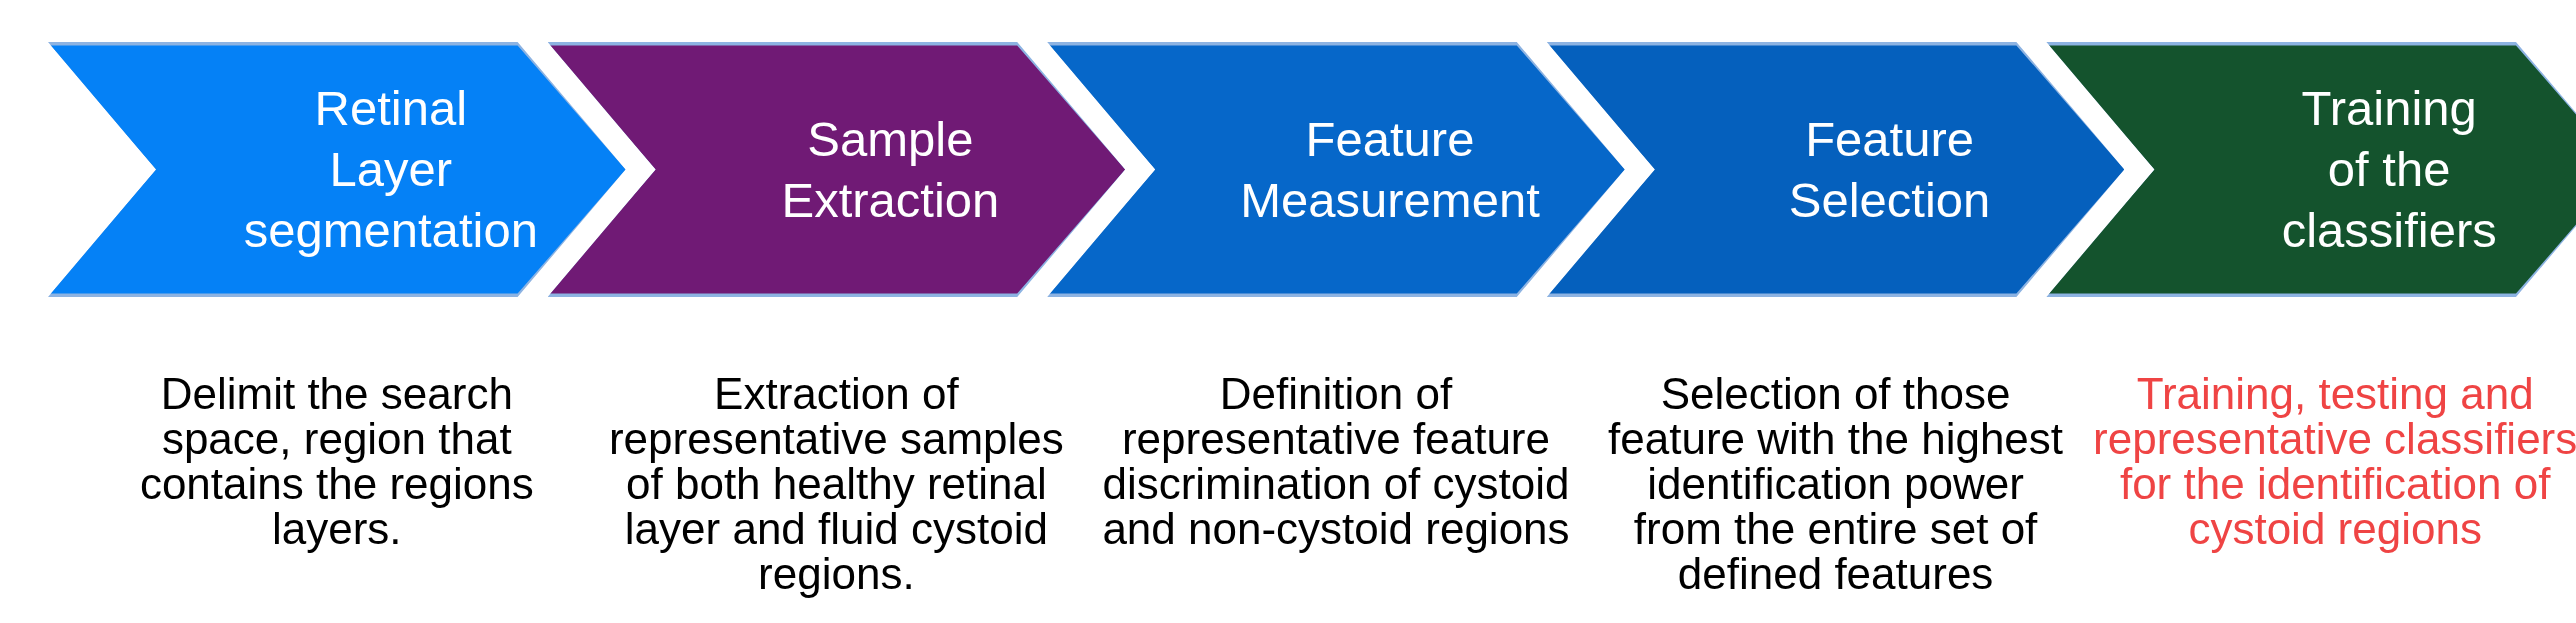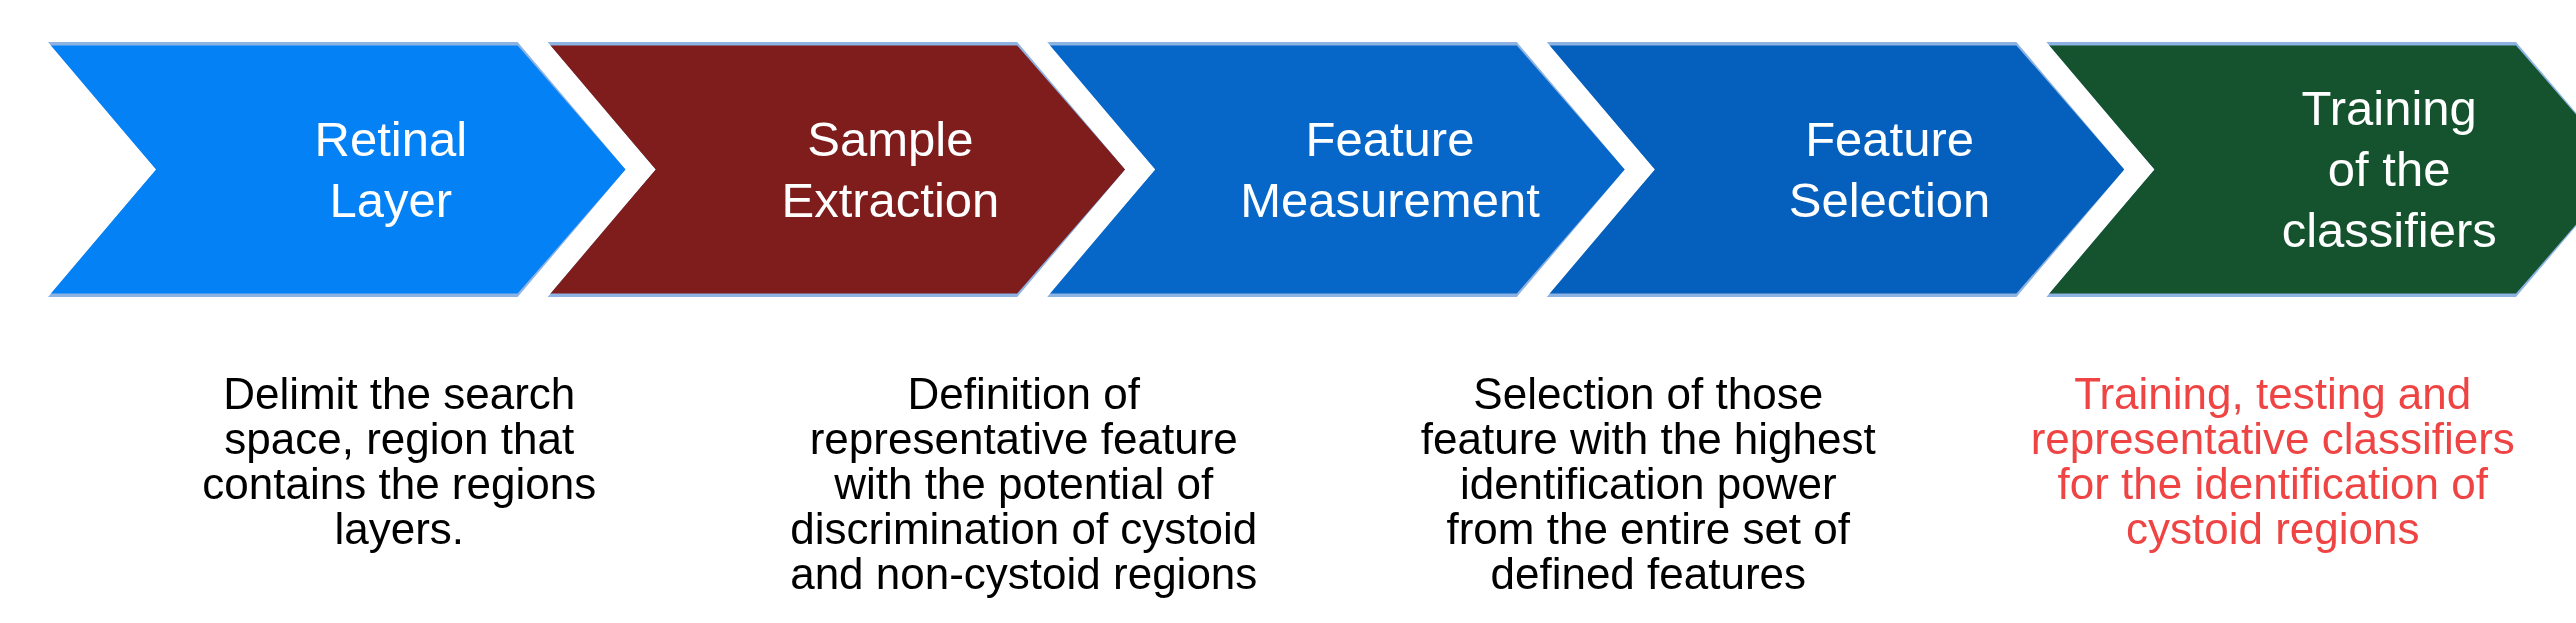--- a/index.html
+++ b/index.html
@@ -63,26 +63,27 @@
 </head>
 <body>
 
 <div id="canvas" style="background: rgb(255, 255, 255); padding-left: 48px;">
   <div id="chevron-row">
   <div class="chev" style="background: rgb(141, 179, 226);">
     <div class="chev-inner" style="background: rgb(5, 129, 246); color: rgb(255, 255, 255);">
       <div class="title">
             <div>Retinal</div>
             <div>Layer</div>
+            <div>segmentation</div>
           </div>
     </div>
   </div>
 
   <div class="chev" style="background: rgb(141, 179, 226);">
-    <div class="chev-inner" style="background: #7f1d1d; color: rgb(255, 255, 255);">
+    <div class="chev-inner" style="background: #701a75; color: rgb(255, 255, 255);">
       <div class="title">
             <div>Sample</div>
             <div>Extraction</div>
           </div>
     </div>
   </div>
 
   <div class="chev" style="background: rgb(141, 179, 226);">
     <div class="chev-inner" style="background: rgb(6, 103, 201); color: rgb(255, 255, 255);">
       <div class="title">
@@ -112,25 +113,31 @@
   </div>
 </div>
   <div id="desc-row">
   <div class="desc-cell" style="color: rgb(0, 0, 0);">
         <div>Delimit the search</div>
         <div>space, region that</div>
         <div>contains the regions</div>
         <div>layers.</div>
       </div>
 
+  <div class="desc-cell" style="color: rgb(0, 0, 0);">
+        <div>Extraction of</div>
+        <div>representative samples</div>
+        <div>of both healthy retinal</div>
+        <div>layer and fluid cystoid</div>
+        <div>regions.</div>
+      </div>
 
   <div class="desc-cell" style="color: rgb(0, 0, 0);">
         <div>Definition of</div>
         <div>representative feature</div>
-        <div>with the potential of</div>
         <div>discrimination of cystoid</div>
         <div>and non-cystoid regions</div>
       </div>
 
   <div class="desc-cell" style="color: rgb(0, 0, 0);">
         <div>Selection of those</div>
         <div>feature with the highest</div>
         <div>identification power</div>
         <div>from the entire set of</div>
         <div>defined features</div>

